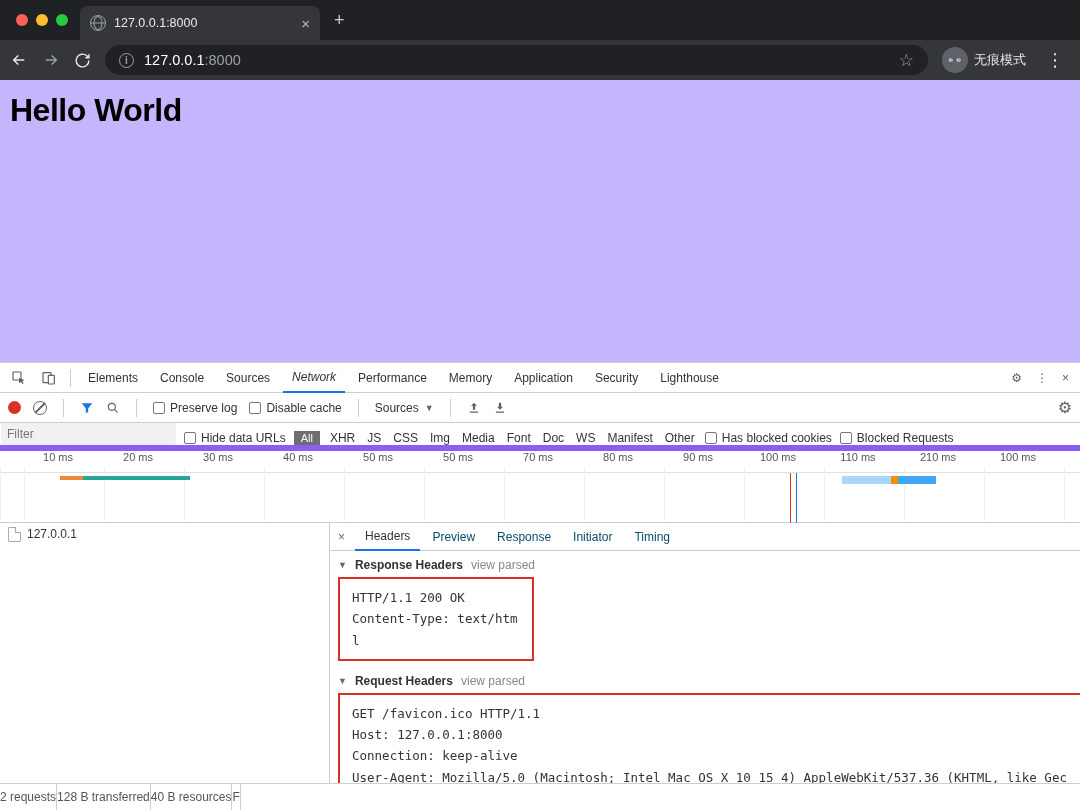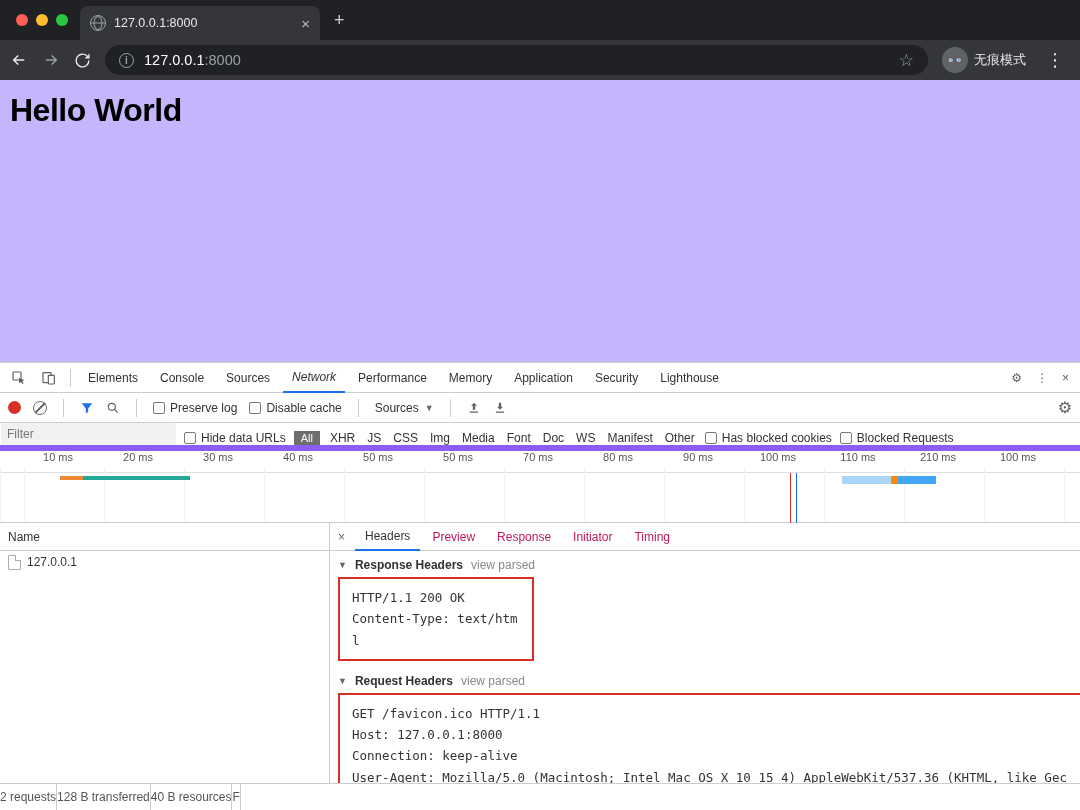--- a/index.html
+++ b/index.html
@@ -80,21 +80,21 @@
 .net-body { flex:1; display:flex; min-height:0; border-bottom:1px solid #cacdd1;}
 .req-list { width:330px; border-right:1px solid #cacdd1; display:flex; flex-direction:column;}
 .req-head { height:28px; border-bottom:1px solid #cacdd1; display:flex; align-items:center; padding:0 8px; font-weight:400; color:#333;}
 .req-row { height:22px; display:flex; align-items:center; padding:0 8px; gap:6px; cursor:pointer;}
 .doc-ico { width:13px; height:15px; border:1px solid #aaa; border-radius:1px; position:relative; flex-shrink:0;}
 .doc-ico::after { content:''; position:absolute; right:-1px; top:-1px; width:5px; height:5px; background:#fff; border-left:1px solid #aaa; border-bottom:1px solid #aaa;}
 
 .detail { flex:1; display:flex; flex-direction:column; overflow:hidden;}
 .detail-tabs { height:28px; border-bottom:1px solid #cacdd1; display:flex; align-items:center; gap:2px; padding-left:6px;}
 .detail-tabs .x { color:#666; cursor:pointer; padding:0 8px 0 2px;}
-.dtab { padding:0 10px; height:28px; display:flex; align-items:center; cursor:pointer; color:#be185d;}
+.dtab { padding:0 10px; height:28px; display:flex; align-items:center; cursor:pointer; color:#0c4a6e;}
 .dtab.active { color:#333; border-bottom:2px solid #1a73e8;}
 .detail-body { flex:1; overflow:auto; padding:4px 0;}
 .section-head { display:flex; align-items:center; gap:8px; padding:3px 8px; font-weight:bold; color:#333;}
 .tri { font-size:9px; color:#666;}
 .view-parsed { font-weight:normal; color:#888; cursor:pointer;}
 .code-block { border:2px solid #d93025; margin:2px 8px 10px 8px; padding:8px 12px; font-family: Menlo, Consolas, monospace; font-size:12.5px; color:#333; line-height:1.7; white-space:pre-wrap; word-break:break-all;}
 .code-block.wide { margin-right:0; border-right:none;}
 
 .status-bar { height:26px; display:flex; align-items:center; font-size:12px; color:#555;}
 .status-bar span { padding:0 0; border-right:1px solid #cacdd1; height:100%; display:flex; align-items:center;}
@@ -274,21 +274,20 @@
     <div class="tl-bars">
       <div class="bar1"></div>
       <div class="bar2"></div>
       <div class="vline red"></div>
       <div class="vline blue"></div>
     </div>
   </div>
 
   <div class="net-body">
     <div class="req-list">
-      <div class="req-head">Name</div>
       <div class="req-row">
           <span class="doc-ico"></span>
           <span>127.0.0.1</span>
         </div>
     </div>
     <div class="detail">
       <div class="detail-tabs">
         <span class="x">×</span>
         <span class="dtab active">Headers</span>
         <span class="dtab">Preview</span>

